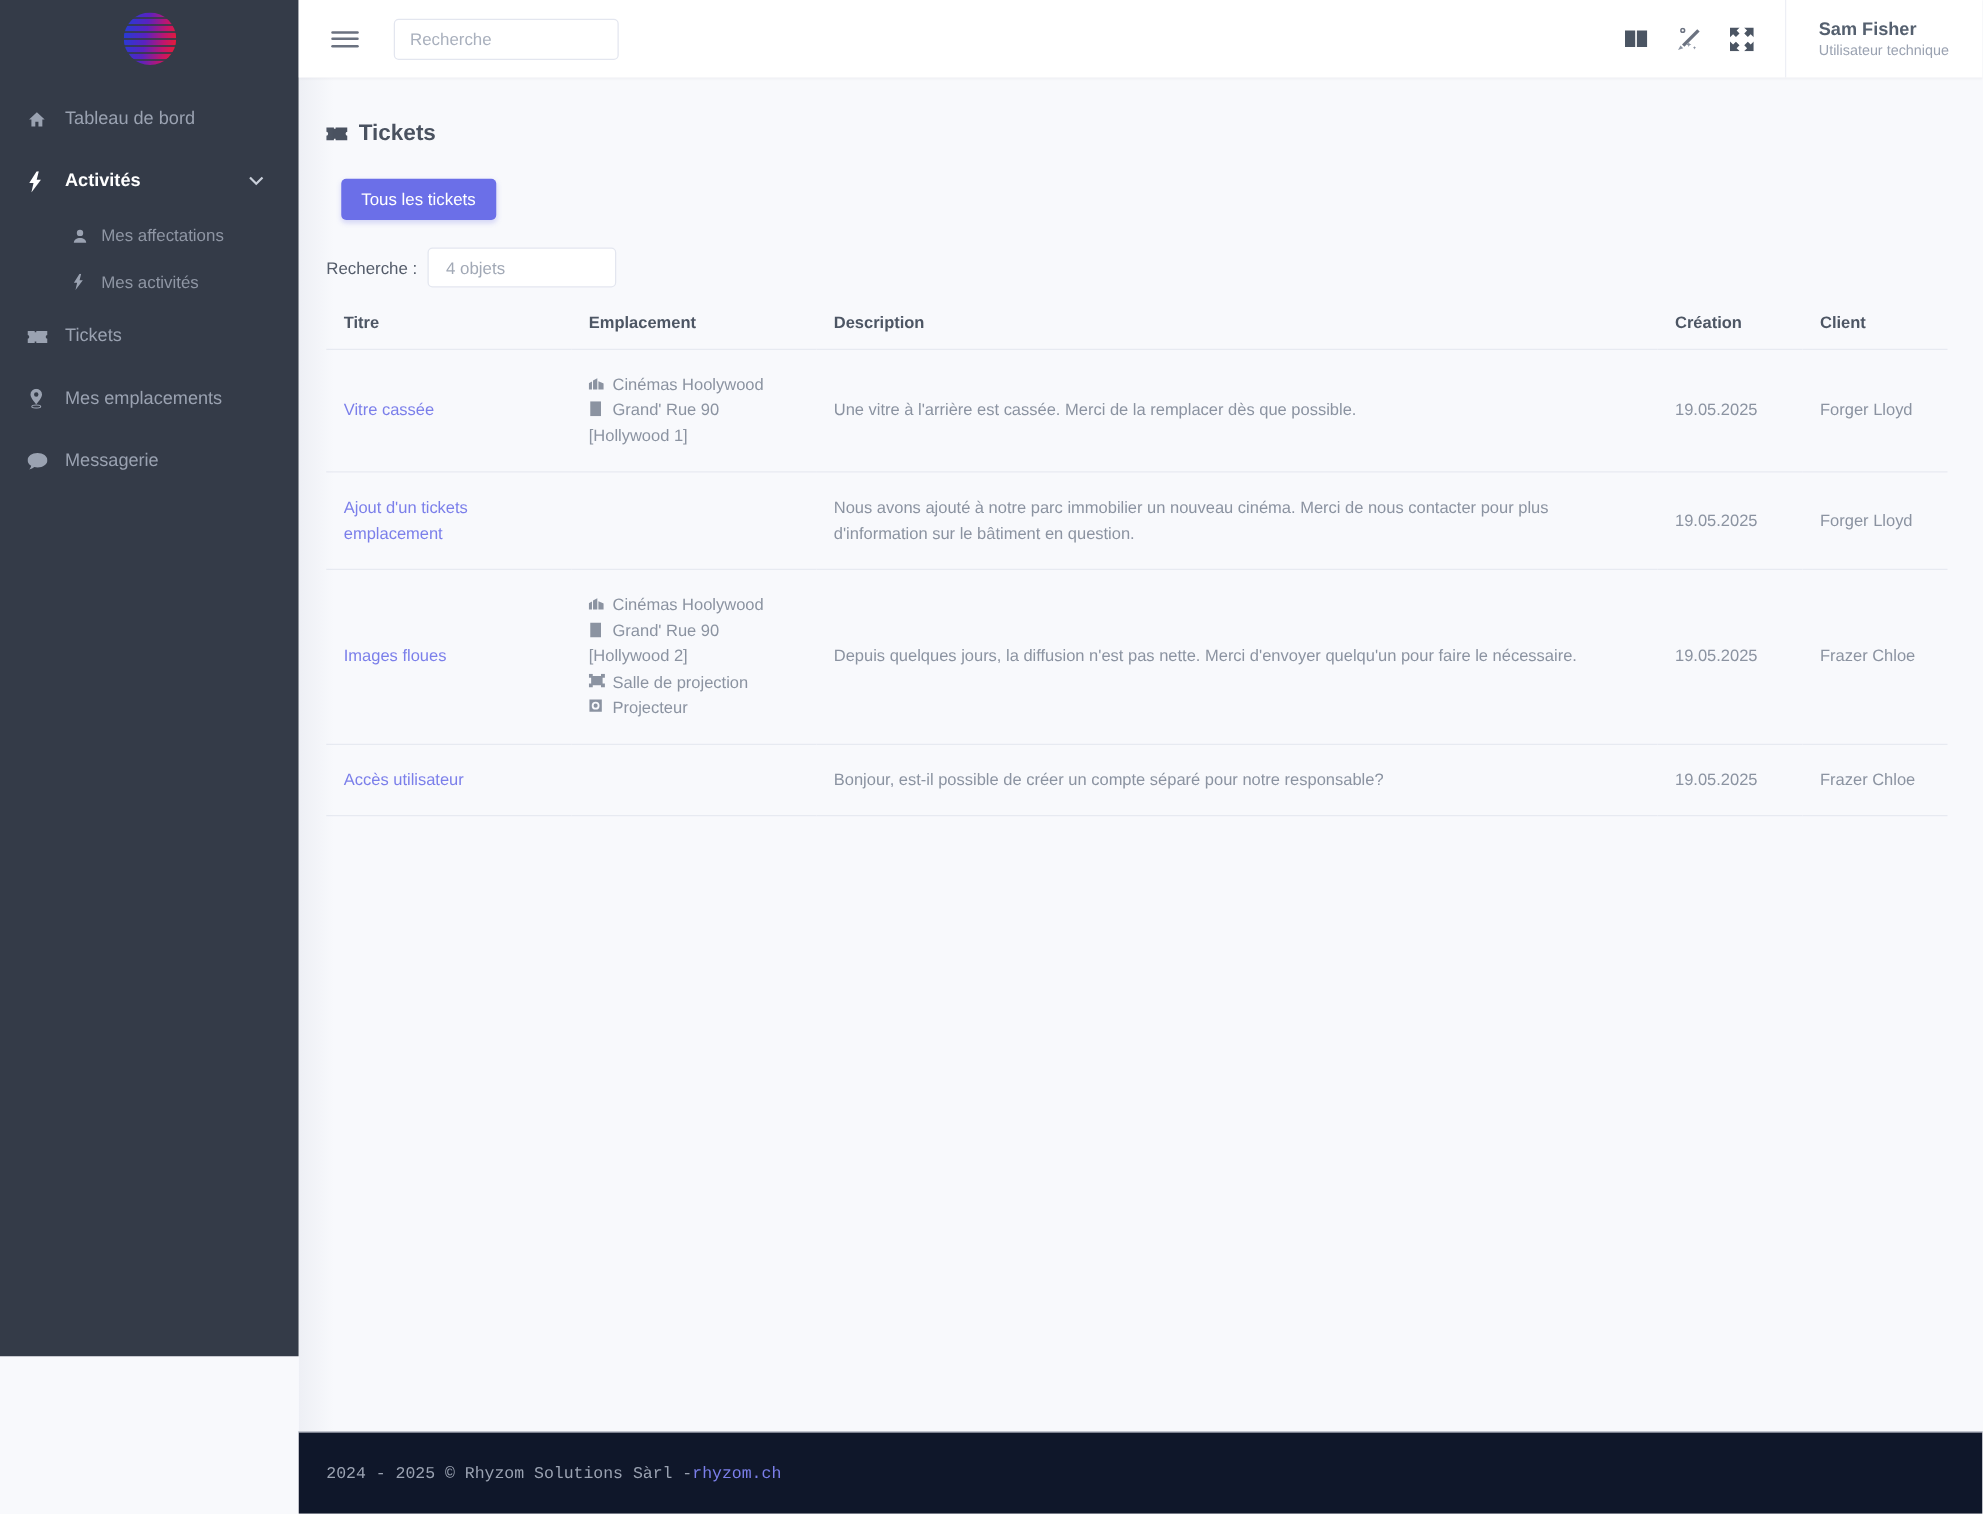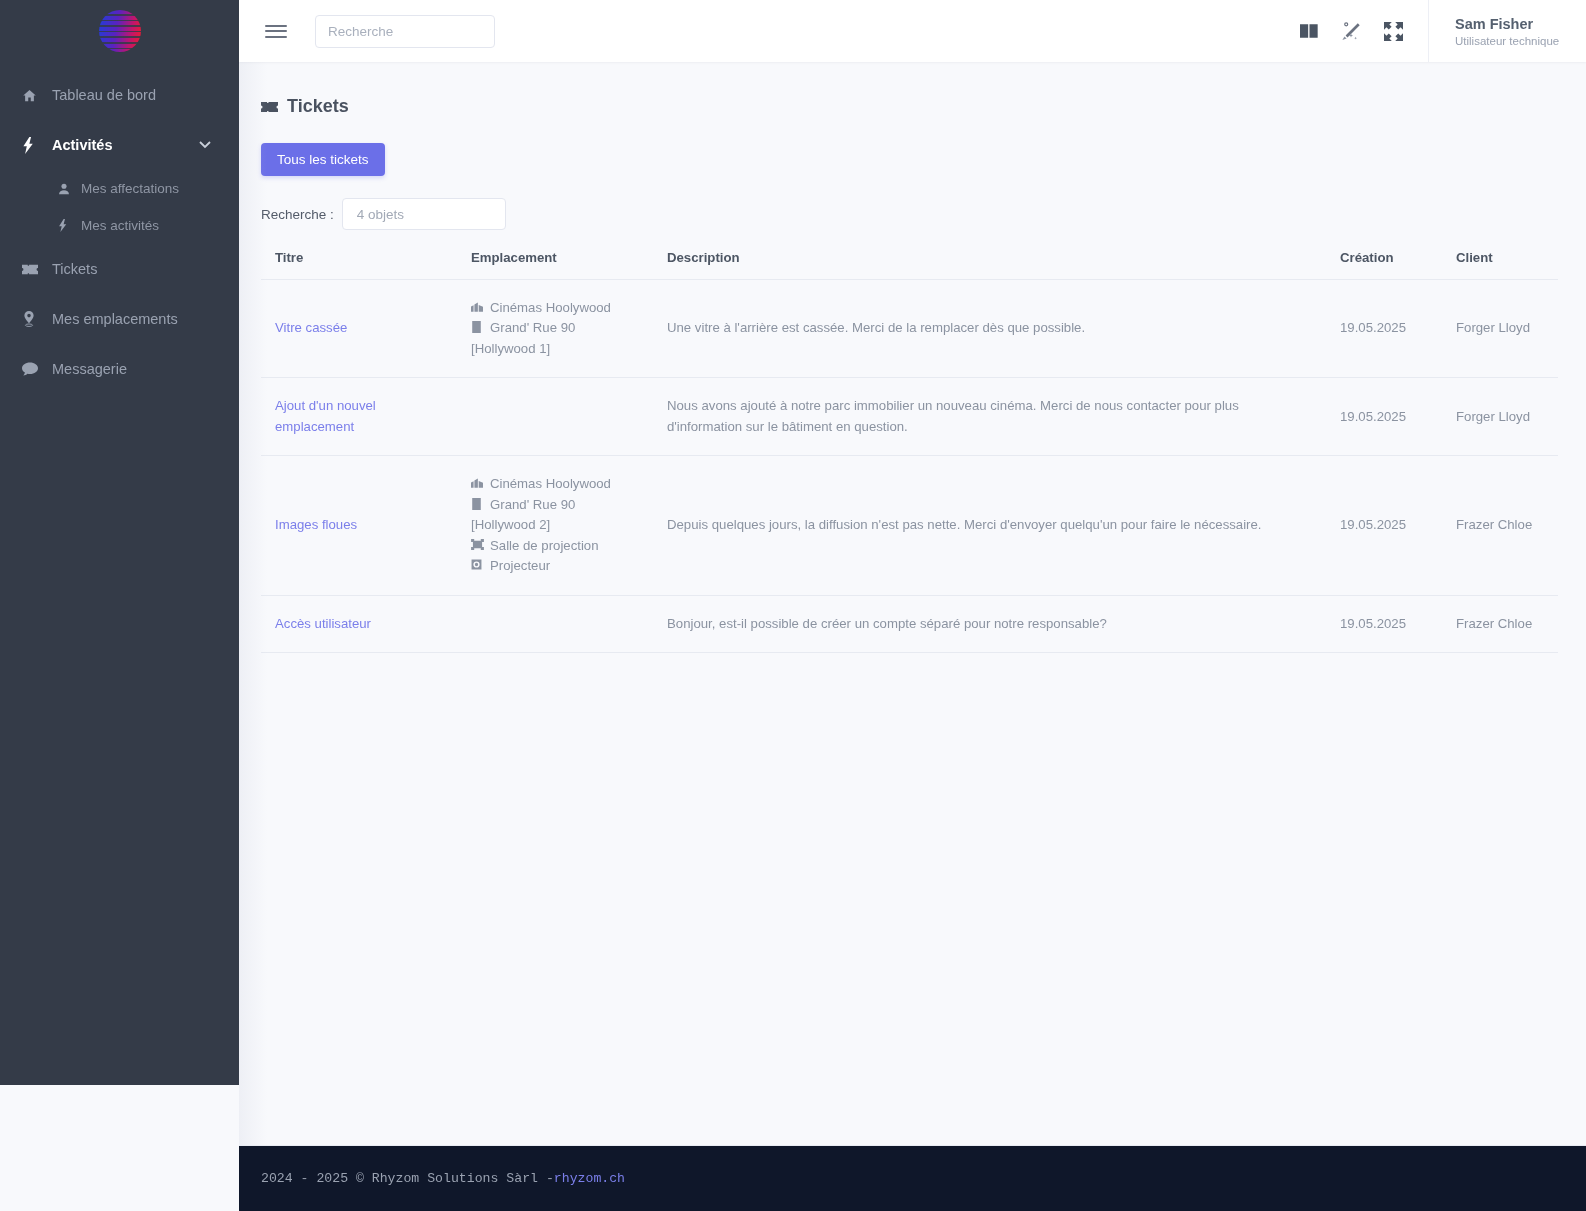--- a/index.html
+++ b/index.html
@@ -87,25 +87,26 @@
     display: flex; align-items: center; gap: 9px;
     font-size: 18px; font-weight: bold; color: #4a5260; margin: 10px 0 0 0;
   }
   .page-title svg { fill: #4a5260; }
   .btn-primary {
     margin-top: 26px; display: inline-block;
     background: #6b6fe8; color: #fff;
     font-size: 13.5px; padding: 9px 16px; border-radius: 4px;
     border: none; cursor: pointer;
     box-shadow: 0 2px 4px rgba(107,111,232,0.25);
+    margin-left: 12px;
   }
   .search-row { margin-top: 22px; display: flex; align-items: center; }
   .search-label { font-size: 13.5px; color: #535b69; margin-right: 8px; }
   .search-field {
-    width: 164px; height: 32px; background: #fff;
+    width: 151px; height: 32px; background: #fff;
     border: 1px solid #e3e6ef; border-radius: 4px;
     display: flex; align-items: center; padding: 0 14px;
     font-size: 13.5px; color: #a2a9b6;
   }
 
   
   table { width: 100%; border-collapse: collapse; margin-top: 20px; table-layout: fixed; }
   thead th {
     text-align: left; font-size: 13.2px; font-weight: bold; color: #4d5664;
     padding: 0 10px 14px 14px; border-bottom: 1px solid #e7eaf1;
@@ -322,21 +323,21 @@
                 </div>
                 <div class="loc-plain">[Hollywood 1]</div>
               </td>
               <td>Une vitre à l'arrière est cassée. Merci de la remplacer dès que possible.</td>
               <td>19.05.2025</td>
               <td>Forger Lloyd</td>
             </tr>
 
             <tr>
               <td class="t-title">
-                <a>Ajout d'un nouvel emplacement</a>
+                <a>Ajout d'un tickets emplacement</a>
               </td>
               <td></td>
               <td>Nous avons ajouté à notre parc immobilier un nouveau cinéma. Merci de nous contacter pour plus d'information sur le bâtiment en question.</td>
               <td>19.05.2025</td>
               <td>Forger Lloyd</td>
             </tr>
 
             <tr>
               <td class="t-title">
                 <a>Images floues</a>

